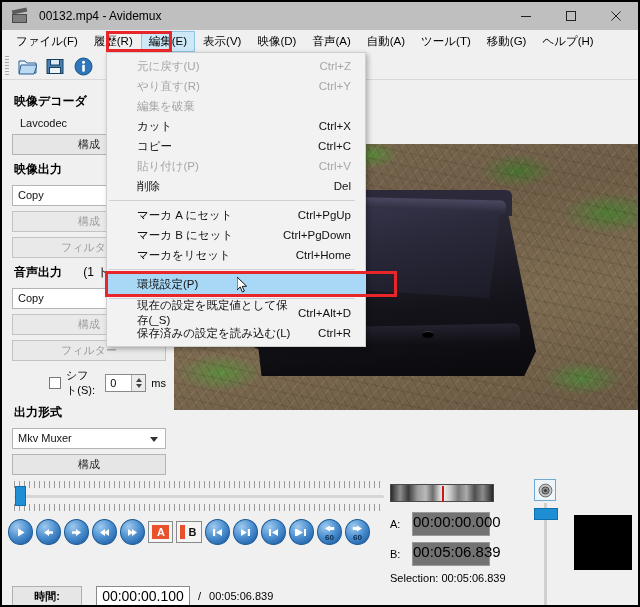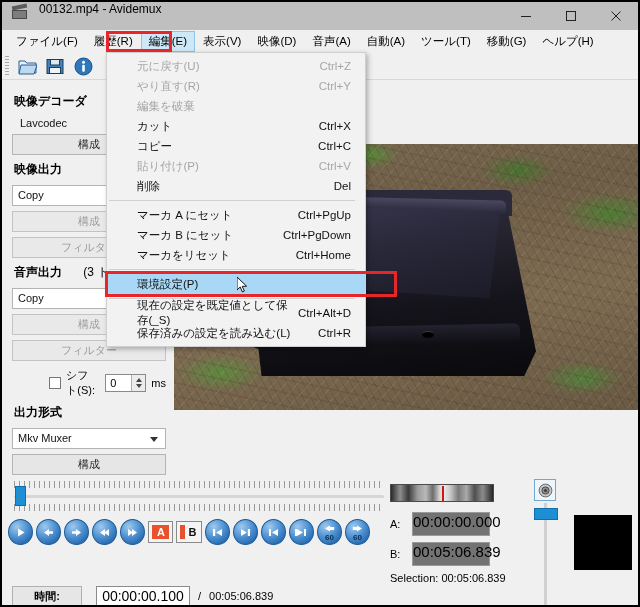--- a/index.html
+++ b/index.html
@@ -16,21 +16,21 @@
     border: 2px solid #000;
     background: #f0f0f0;
     overflow: hidden;
   }
 
   
   .titlebar {
     position: absolute; top: 0; left: 0;
     width: 636px; height: 28px;
     background: #bfbfbf;
-    display: flex; align-items: flex-start;
+    display: flex; align-items: center;
   }
   .title-icon {
     width: 20px; height: 20px; margin-left: 8px;
     position: relative; flex: 0 0 auto;
   }
   .title-icon .clap-top {
     position: absolute; left: 2px; top: 3px; width: 15px; height: 4px;
     background: #5b5b5b; transform: rotate(-12deg);
   }
   .title-icon .clap-body {
@@ -495,21 +495,21 @@
     <div class="sect-title">映像出力</div>
     <div class="pcombo">
       <span>Copy</span>
       <span class="arrow"></span>
     </div>
     <div class="pbtn disabled">構成</div>
     <div class="pbtn disabled">フィルター</div>
 
     <div class="sect-title">
       <span>音声出力</span>
-      <span class="suffix" style="margin-left:18px;font-weight:normal;">(3 ト</span>
+      <span class="suffix" style="margin-left:18px;font-weight:normal;">(1 ト</span>
     </div>
     <div class="pcombo">
       <span>Copy</span>
       <span class="arrow"></span>
     </div>
     <div class="pbtn disabled">構成</div>
     <div class="pbtn disabled">フィルター</div>
 
     <div class="shift-row">
       <span class="chk"></span>

